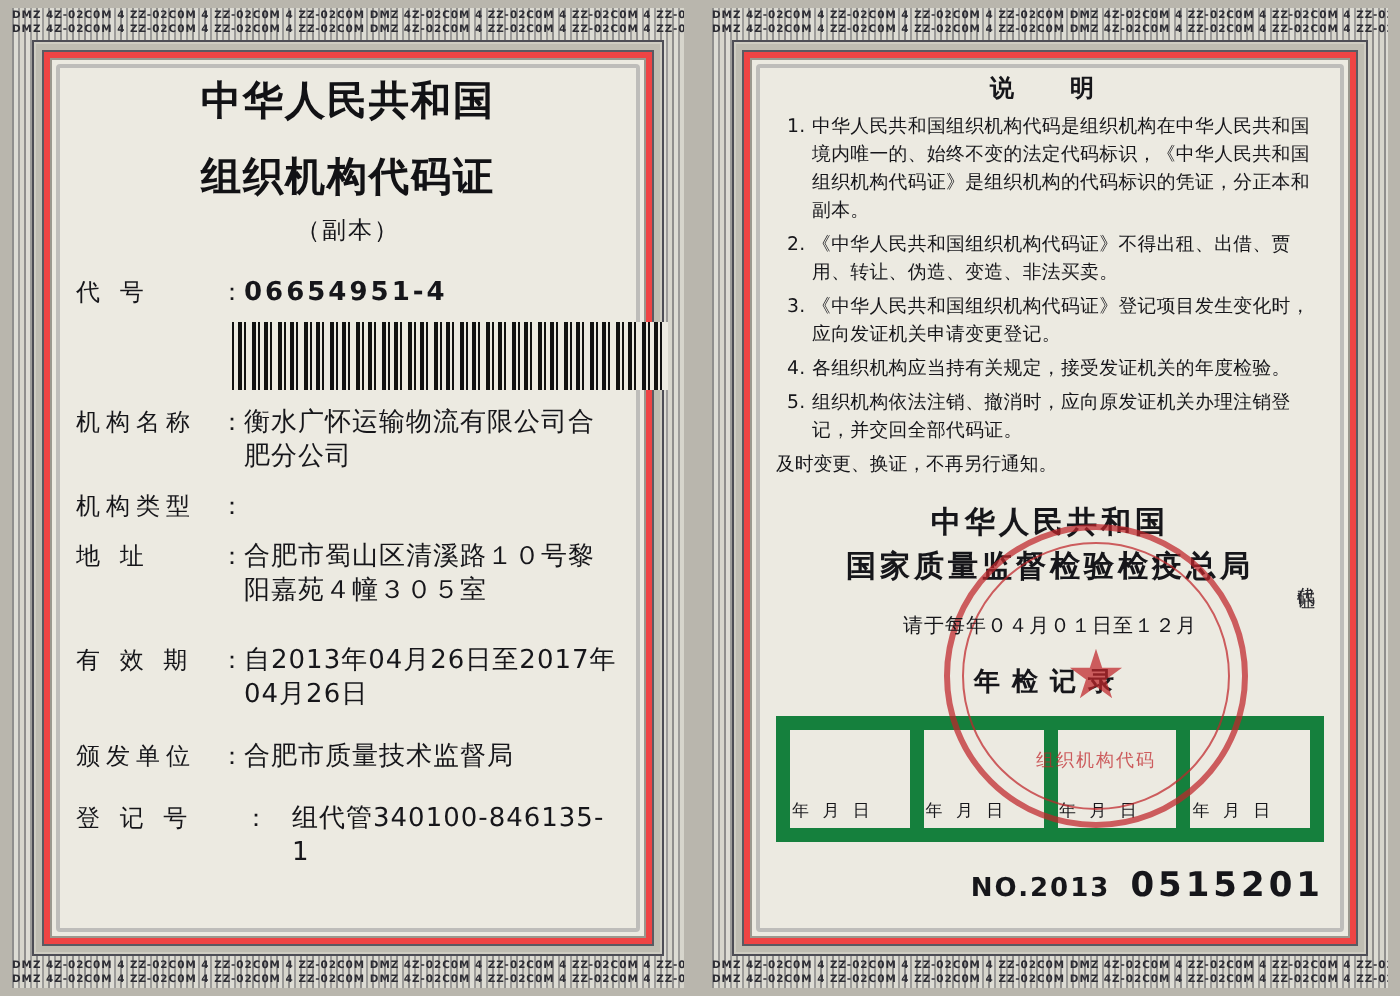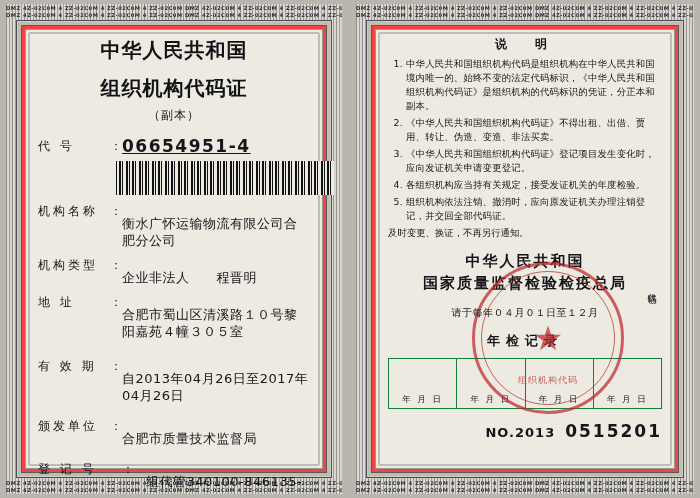--- a/index.html
+++ b/index.html
@@ -108,40 +108,38 @@
     line-height: 17px;
   }
   .flabel {
     flex: 0 0 72px;
     letter-spacing: 3px;
     white-space: nowrap;
   }
   .fcolon { flex: 0 0 8px; }
   .fvalue { flex: 1 1 auto; letter-spacing: .5px; }
   .code-value {
-    font-size: 17px;
+    font-size: 13px;
     font-weight: bold;
     letter-spacing: 1.5px;
     font-family: "DejaVu Sans", sans-serif;
-    text-decoration: underline;
   }
   .barcode {
     margin: 6px 0 2px 78px;
     height: 34px;
     width: 218px;
     background-image: repeating-linear-gradient(90deg,
       #111 0px, #111 1px, #eceae1 1px, #eceae1 3px,
       #111 3px, #111 5px, #eceae1 5px, #eceae1 6px,
       #111 6px, #111 7px, #eceae1 7px, #eceae1 10px,
       #111 10px, #111 12px, #eceae1 12px, #eceae1 13px);
   }
   .big {
     font-size: 13px;
     letter-spacing: .5px;
-    margin-top: 12px;
   }
 
   
   .rc {
     position: absolute;
     left: 12px; right: 12px; top: 6px; bottom: 6px;
     color: #16161a;
   }
   .rtitle {
     text-align: center;
@@ -188,24 +186,24 @@
     margin-top: 12px;
     font-weight: bold;
   }
   table.ycgrid {
     width: 100%;
     border-collapse: collapse;
     margin-top: 8px;
     font-size: 8.5px;
   }
   table.ycgrid td {
-    border: 1px solid #15803d;
+    border: 7px solid #15803d;
     height: 46px;
     vertical-align: bottom;
-    text-align: center;
+    text-align: left;
     padding-bottom: 2px;
     letter-spacing: 2px;
     margin-top: 14px;
   }
   .serial {
     margin-top: 12px;
     display: flex;
     align-items: baseline;
     justify-content: flex-end;
     font-size: 13px;
@@ -297,21 +295,20 @@
 
           <div class="field">
             <div class="flabel">机构名称</div>
             <div class="fcolon">：</div>
             <div class="fvalue big">衡水广怀运输物流有限公司合肥分公司</div>
           </div>
 
           <div class="field">
             <div class="flabel">机构类型</div>
             <div class="fcolon">：</div>
-            <div class="fvalue big">企业非法人　　程晋明</div>
           </div>
 
           <div class="field">
             <div class="flabel">地    址</div>
             <div class="fcolon">：</div>
             <div class="fvalue big">合肥市蜀山区清溪路１０号黎阳嘉苑４幢３０５室</div>
           </div>
 
           <div class="field" style="margin-top:18px;">
             <div class="flabel">有 效 期</div>

